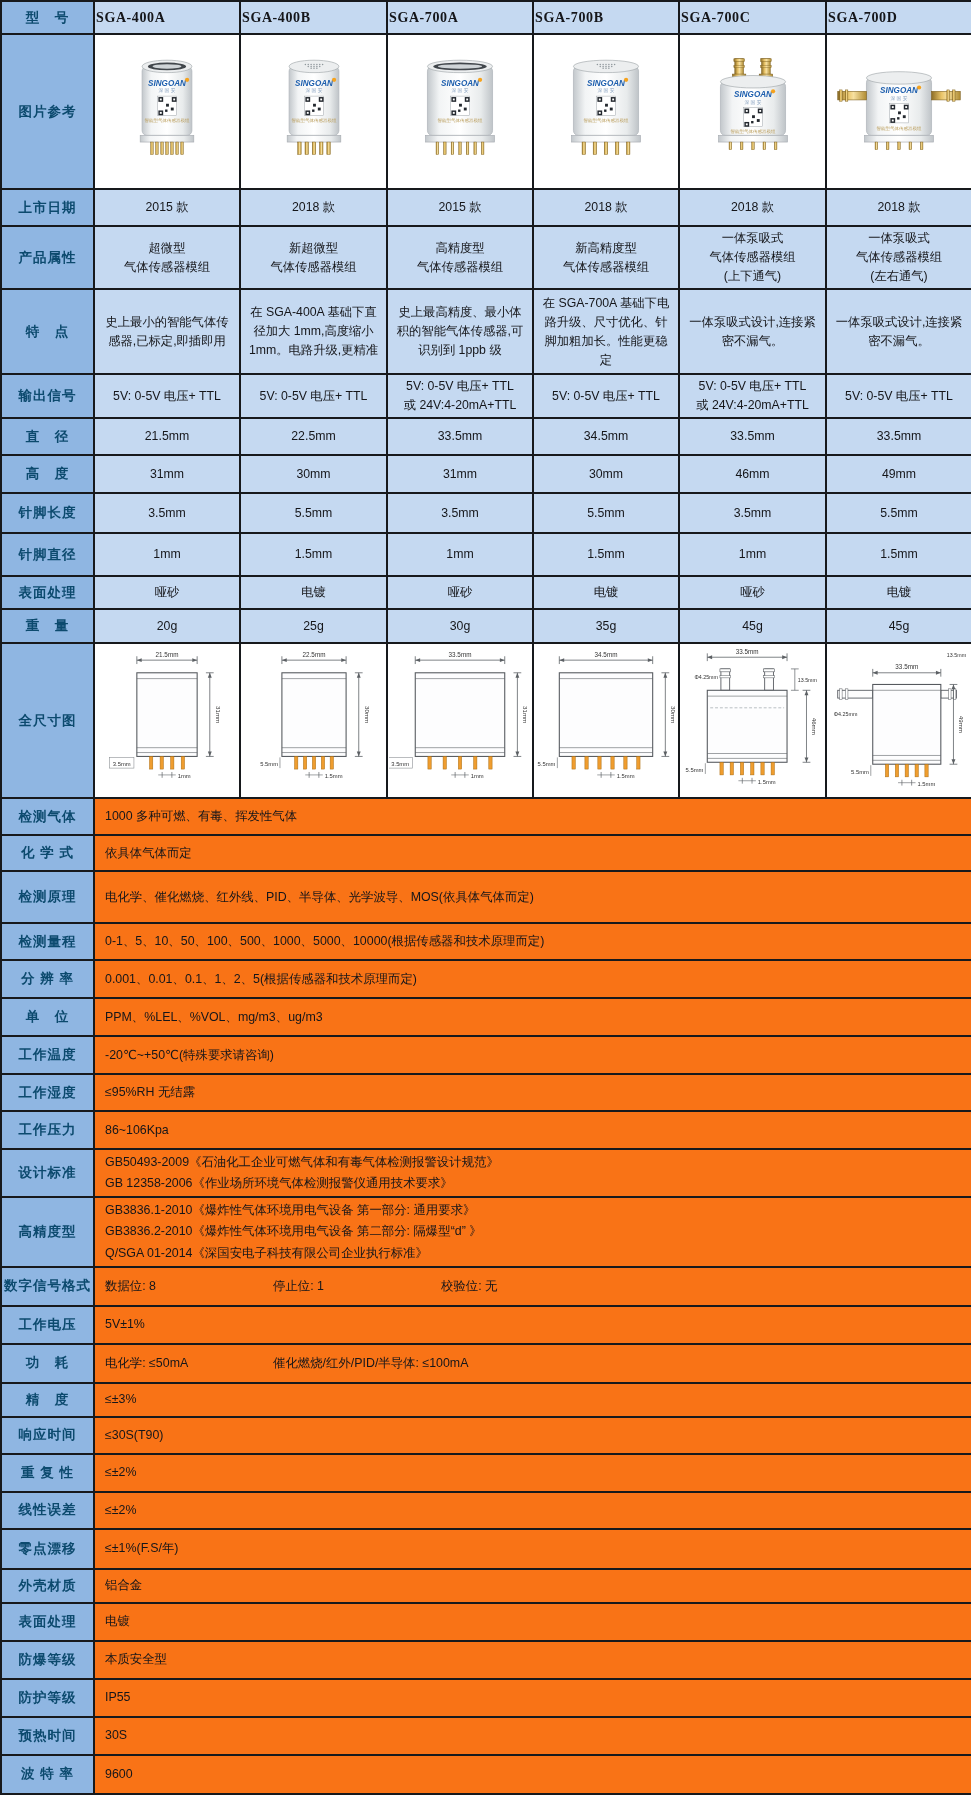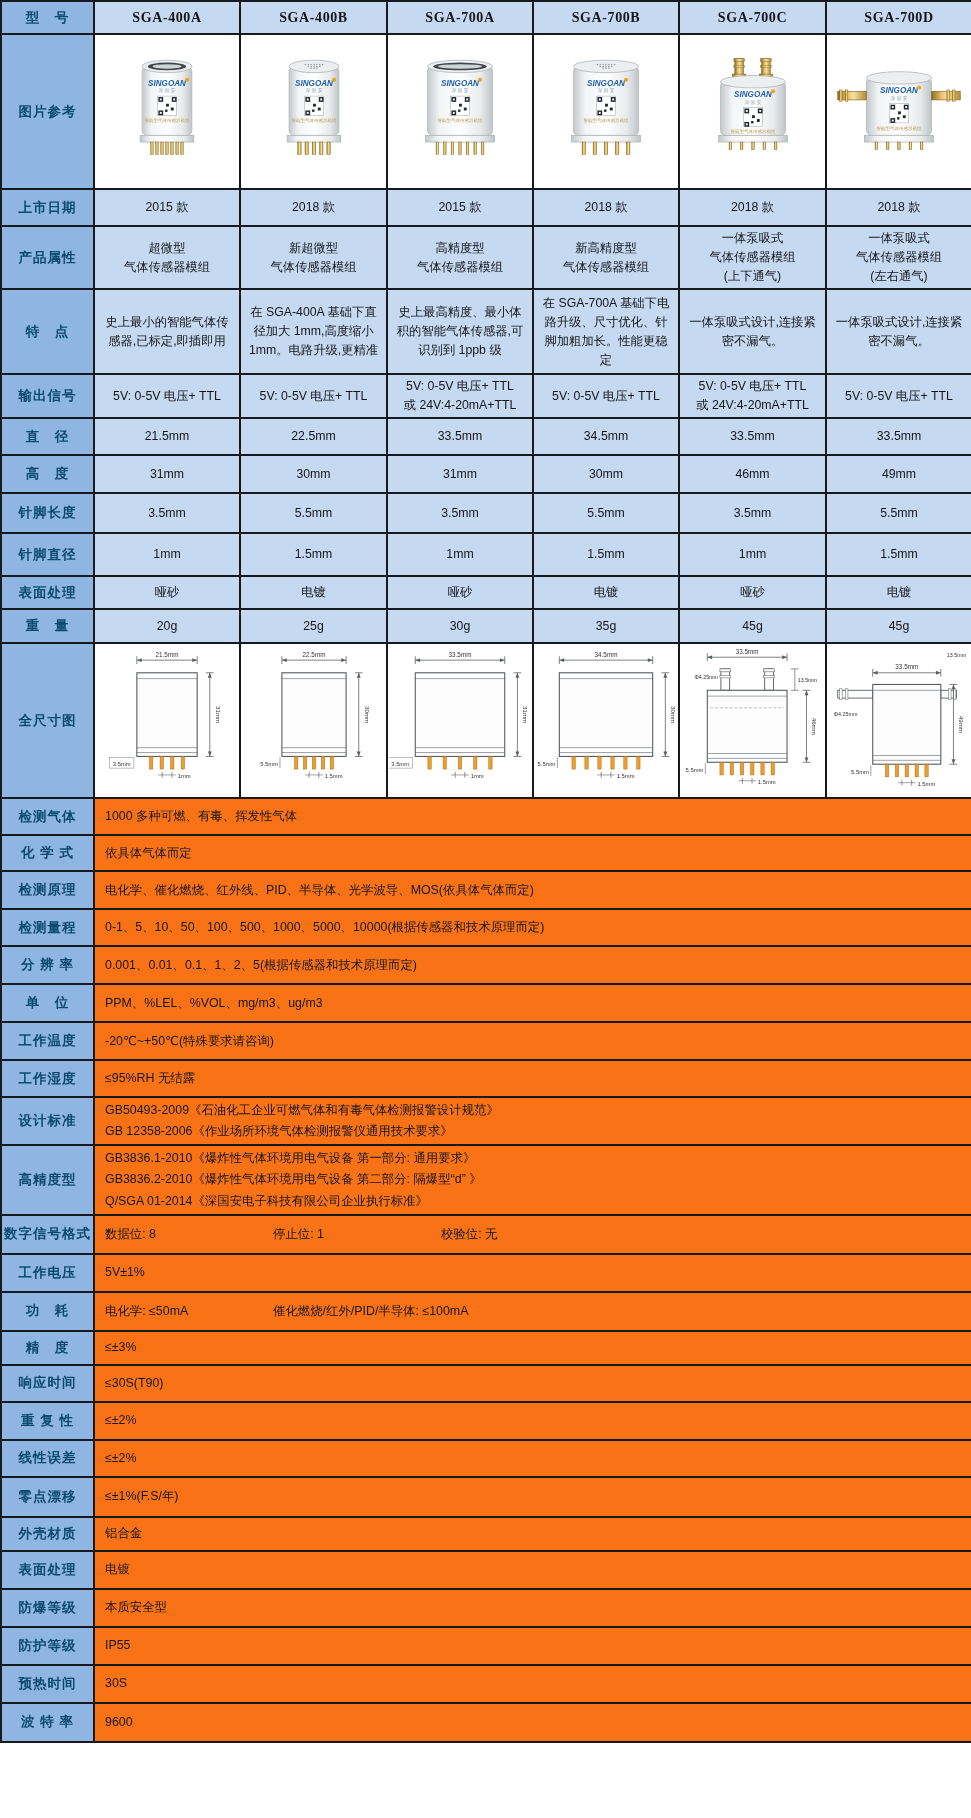--- a/index.html
+++ b/index.html
@@ -1,21 +1,21 @@
 <!DOCTYPE html>
 <html><head>
 <meta charset="utf-8">
 <style>
   html,body{margin:0;padding:0;background:#fff;}
   body{width:971px;font-family:"Liberation Sans","DejaVu Sans",sans-serif;color:#15161a;}
   .wrap{width:971px;}
   table{border-collapse:collapse;table-layout:fixed;width:971px;background:#fff;}
   td{border:2px solid #17191c;vertical-align:middle;overflow:hidden;}
   .lbl{background:#8FB6E2;font-weight:700;font-size:13.5px;text-align:center;color:#0c4a6e;padding:0 2px;letter-spacing:1px;}
-  .model{background:#C5D9F1;text-align:center;font-family:"Liberation Serif","DejaVu Serif",serif;font-weight:700;font-size:14px;letter-spacing:.6px;margin-left:8px;}
+  .model{background:#C5D9F1;text-align:left;font-family:"Liberation Serif","DejaVu Serif",serif;font-weight:700;font-size:14px;letter-spacing:.6px;margin-left:8px;}
   .val{background:#C5D9F1;text-align:center;font-size:12.3px;line-height:1.55;padding:2px 6px;}
   .photo{background:#fff;text-align:center;padding:1px;}
   .diag{background:#fff;text-align:center;padding:1px;}
   .full{background:#f97316;font-size:12.4px;text-align:left;padding:2px 10px;line-height:1.55;}
   .seg{display:inline-block;min-width:168px;}
   .ln{line-height:1.7;}
   svg.ph{width:134px;height:147px;}
   svg.dg{width:142px;height:147px;}
   svg text{font-family:"Liberation Sans","DejaVu Sans",sans-serif;}
 </style>
@@ -659,21 +659,21 @@
             </svg></td>
         </tr>
         <tr style="height: 37px;">
           <td class="lbl">检测气体</td>
           <td class="full" colspan="6">1000 多种可燃、有毒、挥发性气体</td>
         </tr>
         <tr style="height: 36px;">
           <td class="lbl">化 学 式</td>
           <td class="full" colspan="6">依具体气体而定</td>
         </tr>
-        <tr style="height: 38px;">
+        <tr style="height: 52px;">
           <td class="lbl">检测原理</td>
           <td class="full" colspan="6">电化学、催化燃烧、红外线、PID、半导体、光学波导、MOS(依具体气体而定)</td>
         </tr>
         <tr style="height: 37px;">
           <td class="lbl">检测量程</td>
           <td class="full" colspan="6">0-1、5、10、50、100、500、1000、5000、10000(根据传感器和技术原理而定)</td>
         </tr>
         <tr style="height: 38px;">
           <td class="lbl">分 辨 率</td>
           <td class="full" colspan="6">0.001、0.01、0.1、1、2、5(根据传感器和技术原理而定)</td>
@@ -682,20 +682,24 @@
           <td class="lbl">单　位</td>
           <td class="full" colspan="6">PPM、%LEL、%VOL、mg/m3、ug/m3</td>
         </tr>
         <tr style="height: 38px;">
           <td class="lbl">工作温度</td>
           <td class="full" colspan="6">-20℃~+50℃(特殊要求请咨询)</td>
         </tr>
         <tr style="height: 37px;">
           <td class="lbl">工作湿度</td>
           <td class="full" colspan="6">≤95%RH 无结露</td>
+        </tr>
+        <tr style="height: 38px;">
+          <td class="lbl">工作压力</td>
+          <td class="full" colspan="6">86~106Kpa</td>
         </tr>
         <tr style="height: 44px;">
           <td class="lbl">设计标准</td>
           <td class="full" colspan="6">
             <div class="ln">GB50493-2009《石油化工企业可燃气体和有毒气体检测报警设计规范》</div>
             <div class="ln">GB 12358-2006《作业场所环境气体检测报警仪通用技术要求》</div>
           </td>
         </tr>
         <tr style="height: 64px;">
           <td class="lbl">高精度型</td>

